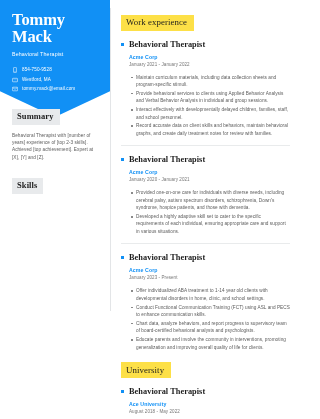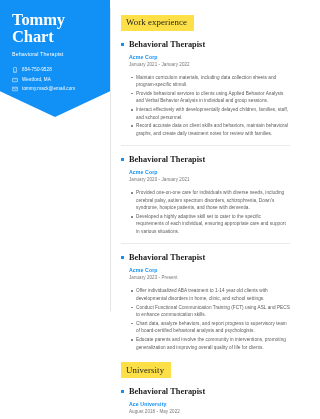--- a/index.html
+++ b/index.html
@@ -210,21 +210,21 @@
 <body>
 
 <div class="page">
 
   <div class="left-col">
     <div class="banner"></div>
 
     <div class="banner-inner">
       <div class="name">
         <span>Tommy</span><br>
-        <span>Chart</span>
+        <span>Mack</span>
       </div>
       <div class="job-title-sub">Behavioral Therapist</div>
 
       <div class="contact-list">
         <div class="contact-row">
           <span class="contact-ico">
             <svg width="6" height="6" viewBox="0 0 12 12">
                 <rect x="3.2" y="0.8" width="5.6" height="10.4" rx="1" fill="none" stroke="#ffffff" stroke-width="1.1"></rect>
                 <rect x="5" y="9" width="2" height="0.9" fill="#ffffff"></rect>
               </svg>
@@ -245,20 +245,28 @@
             <svg width="6" height="6" viewBox="0 0 12 12">
                 <rect x="0.8" y="2.4" width="10.4" height="7.2" rx="1" fill="none" stroke="#ffffff" stroke-width="1.1"></rect>
                 <path d="M1.4 3.2 6 6.6l4.6-3.4" fill="none" stroke="#ffffff" stroke-width="1.1"></path>
               </svg>
           </span>
           <span>tommy.mack@email.com</span>
         </div>
       </div>
     </div>
 
+    <div class="left-body">
+      <div class="side-head">Summary</div>
+      <div class="side-para">Behavioral Therapist with [number of years] experience of [top 2-3 skills]. Achieved [top achievement]. Expert at [X], [Y] and [Z].</div>
+
+      <div class="skills-block">
+        <div class="side-head">Skills</div>
+      </div>
+    </div>
   </div>
 
   <div class="v-divider"></div>
 
   <div class="right-col">
 
     <div class="sec-head">Work experience</div>
 
     
     <div class="entry">

